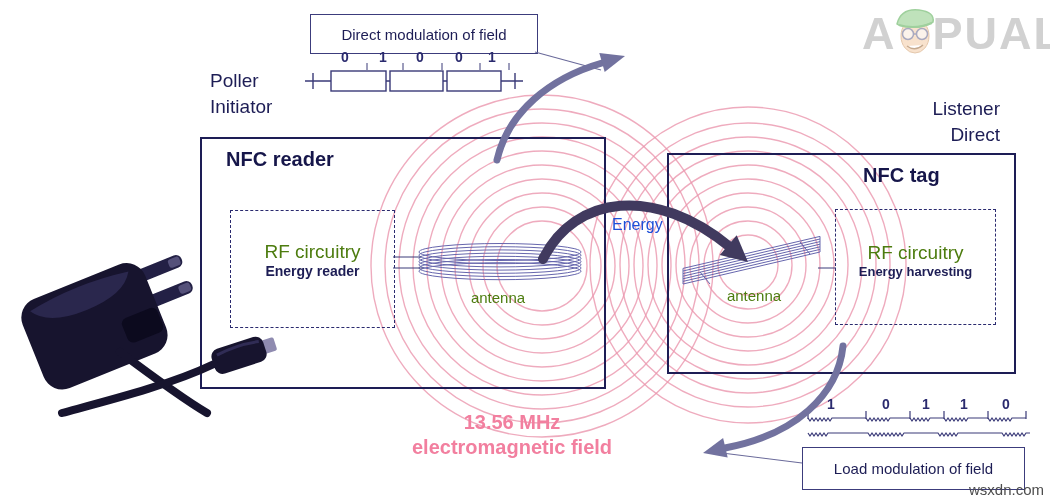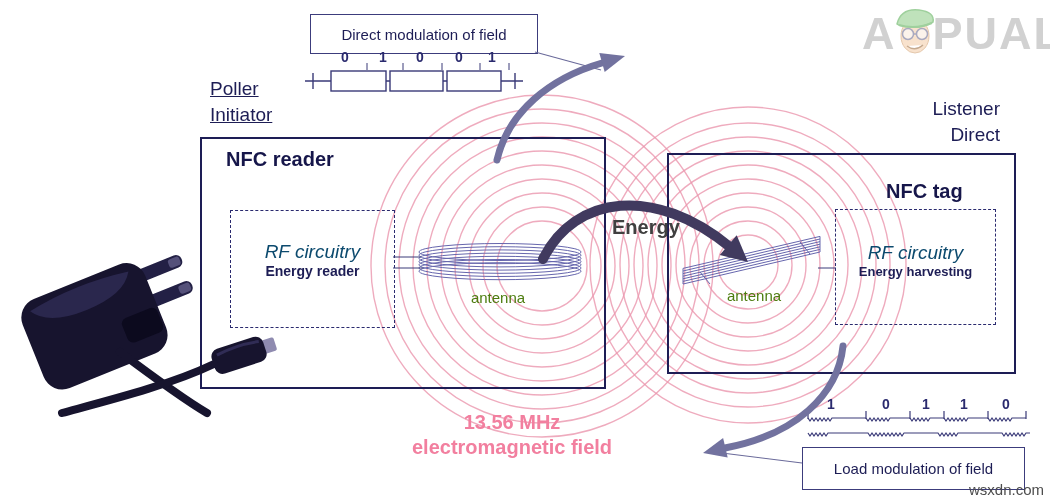--- a/index.html
+++ b/index.html
@@ -5,26 +5,26 @@
   html,body{margin:0;padding:0;background:#fff;}
   .canvas{position:relative;width:1050px;height:500px;background:#fff;overflow:hidden;
           font-family:"Liberation Sans", sans-serif;color:#1d1d55;}
   .abs{position:absolute;}
   svg.layer{position:absolute;left:0;top:0;pointer-events:none;}
   .solid-box{position:absolute;border:2.5px solid #1d1d55;background:transparent;}
   .dashed-box{position:absolute;border:1.6px dashed #2a2a6e;background:transparent;text-align:center;}
   .callout{position:absolute;border:1.5px solid #3c3c7c;background:transparent;
            display:flex;align-items:center;justify-content:center;font-size:15px;color:#1d1d55;text-align:right;}
   .box-title{font-weight:bold;font-size:20px;color:#16164a;}
-  .rf-main{font-size:19px;color:#0c4a6e;font-style:italic;}
+  .rf-main{font-size:19px;color:#4d7c0f;}
   .rf-sub{font-size:14px;font-weight:bold;color:#1d1d55;}
   .side-label{font-size:19px;line-height:26px;color:#1d1d55;}
   .antenna-label{position:absolute;font-size:15px;color:#4d7c0f;text-align:center;width:80px;}
   .bit{position:absolute;width:18px;text-align:center;font-size:14px;font-weight:600;color:#2a2a6e;}
-  .energy-label{position:absolute;font-size:20px;font-weight:bold;color:#404040;}
+  .energy-label{position:absolute;font-size:16px;font-weight:normal;color:#1d4ed8;}
   .field-label{position:absolute;width:320px;text-align:center;font-size:20px;font-weight:bold;
                line-height:25px;color:#f27f9f;}
   .brand{position:absolute;display:flex;align-items:flex-start;opacity:0.85;}
   .brand span{font-size:45px;font-weight:bold;color:#c9c9c9;letter-spacing:2px;line-height:56px;}
   .site-mark{position:absolute;font-size:15px;color:#4d4d4d;}
 </style>
 </head>
 <body>
 
 <div class="canvas">
@@ -58,28 +58,28 @@
 
   <div class="solid-box" style="left:200px;top:137px;width:402px;height:248px;"></div>
   <div class="abs box-title" style="left:226px;top:148px;">NFC reader</div>
   <div class="dashed-box" style="left:230px;top:210px;width:163px;height:116px;">
     <div class="rf-main" style="margin-top:30px;">RF circuitry</div>
     <div class="rf-sub">Energy reader</div>
   </div>
   <div class="antenna-label" style="left:458px;top:289px;">antenna</div>
 
   <div class="solid-box" style="left:667px;top:153px;width:345px;height:217px;"></div>
-  <div class="abs box-title" style="left:886px;top:164px;margin-top:16px;">NFC tag</div>
+  <div class="abs box-title" style="left:863px;top:164px;">NFC tag</div>
   <div class="dashed-box" style="left:835px;top:209px;width:159px;height:114px;">
     <div class="rf-main" style="margin-top:32px;">RF circuitry</div>
     <div class="rf-sub" style="font-size:13px;">Energy harvesting</div>
   </div>
   <div class="antenna-label" style="left:714px;top:287px;">antenna</div>
 
-  <div class="abs side-label" style="left:210px;top:76px;text-decoration:underline;">
+  <div class="abs side-label" style="left:210px;top:68px;">
     <div>Poller</div>
     <div>Initiator</div>
   </div>
   <div class="abs side-label" style="left:880px;top:96px;width:120px;text-align:right;">
     <div>Listener</div>
     <div>Direct</div>
   </div>
 
   <div class="callout" style="left:310px;top:14px;width:226px;height:38px;">
     <span>Direct modulation of field</span>

